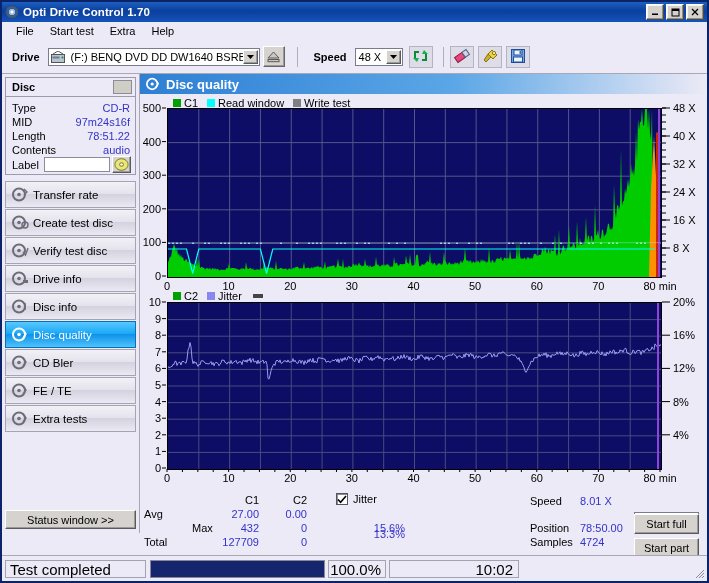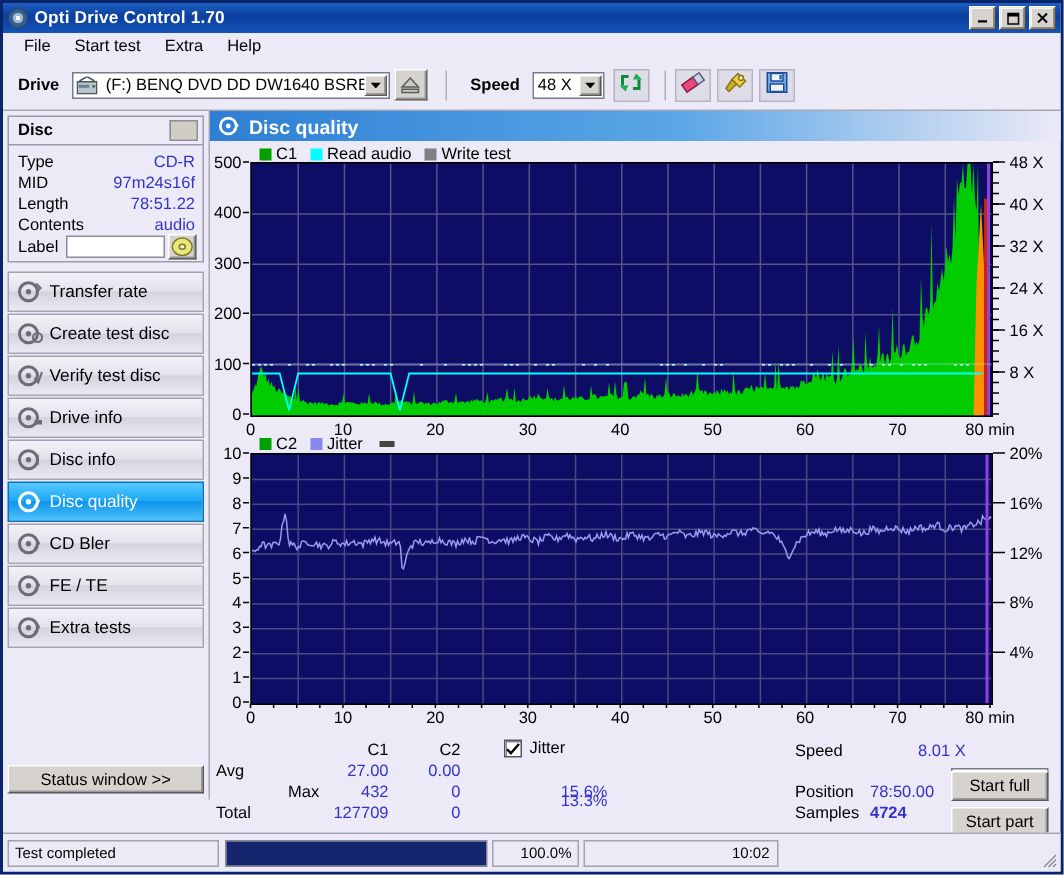--- a/index.html
+++ b/index.html
@@ -159,21 +159,21 @@
     display:flex;align-items:center;justify-content:center;font-size:11px;box-sizing:border-box;
   }
   
   .statusbar{
     position:absolute;left:0;bottom:0;width:705px;height:26px;
     background:#eceaf6;border-top:1px solid #a9a7b4;box-sizing:border-box;
   }
   .sbcell{
     position:absolute;top:4px;height:18px;
     border:1px solid #a4a2ae;background:#eceaf6;box-sizing:border-box;
-    display:flex;align-items:center;font-size:10px;
+    display:flex;align-items:center;font-size:15px;
   }
   .progress-outer{position:absolute;left:148px;top:4px;width:175px;height:18px;
     border:1px solid #8a8896;background:#fff;box-sizing:border-box;}
   .progress-fill{height:100%;background:#15256e;}
   .grip{position:absolute;right:2px;bottom:2px;width:12px;height:12px;}
 </style>
 </head>
 <body>
 
 <div class="win">
@@ -415,21 +415,21 @@
             <path d="M11 3 L14 7 L11 11" fill="none" stroke="#ffffff" stroke-width="1.4"></path>
           </svg>
       </span>
       <span class="qt">Disc quality</span>
     </div>
 
     <div class="legend" style="left:33px;top:23px;">
       <span class="lsw" style="background:#00a000"></span>
       <span>C1</span>
       <span class="lsw" style="background:#00ffff;margin-left:6px"></span>
-      <span>Read audio</span>
+      <span>Read window</span>
       <span class="lsw" style="background:#808080;margin-left:6px"></span>
       <span>Write test</span>
     </div>
 
     <div class="plot" id="plot1" style="left:27px;top:34px;width:495px;height:170px;">
       <svg id="svg1" width="493" height="168" viewBox="0 0 493 168" preserveAspectRatio="none" style="display:block">
           <line x1="30.8125" y1="0" x2="30.8125" y2="168" stroke="#555588" stroke-width="1"></line>
           <line x1="61.625" y1="0" x2="61.625" y2="168" stroke="#555588" stroke-width="1"></line>
           <line x1="92.4375" y1="0" x2="92.4375" y2="168" stroke="#555588" stroke-width="1"></line>
           <line x1="123.25" y1="0" x2="123.25" y2="168" stroke="#555588" stroke-width="1"></line>
@@ -714,25 +714,25 @@
     <div class="stats" style="left:4px;top:448px;padding-left:48px;">Max</div>
     <div class="stats sv" style="left:75px;top:448px;width:44px;text-align:right;">432</div>
     <div class="stats sv" style="left:125px;top:448px;width:42px;text-align:right;">0</div>
     <div class="stats sv" style="left:210px;top:448px;width:55px;text-align:right;">15.6%</div>
 
     <div class="stats" style="left:4px;top:462px;">Total</div>
     <div class="stats sv" style="left:68px;top:462px;width:51px;text-align:right;">127709</div>
     <div class="stats sv" style="left:125px;top:462px;width:42px;text-align:right;">0</div>
 
     <div class="stats" style="left:390px;top:421px;">Speed</div>
-    <div class="stats sv" style="left:440px;top:421px;margin-left:32px;">8.01 X</div>
+    <div class="stats sv" style="left:440px;top:421px;">8.01 X</div>
     <div class="stats" style="left:390px;top:448px;">Position</div>
     <div class="stats sv" style="left:440px;top:448px;">78:50.00</div>
     <div class="stats" style="left:390px;top:462px;">Samples</div>
-    <div class="stats sv" style="left:440px;top:462px;font-weight:bold;">4724</div>
+    <div class="stats sv" style="left:440px;top:462px;">4724</div>
 
     <div class="combo" style="position:absolute;left:494px;top:438px;width:65px;height:18px;padding-left:30px;">
       <span class="cbtext">8 X CLV</span>
       <span class="cbarrow">
         <svg width="7" height="4" viewBox="0 0 7 4">
             <path d="M0 0 L7 0 L3.5 4 Z" fill="#000"></path>
           </svg>
       </span>
     </div>
     <div class="btn3d" style="position:absolute;left:494px;top:440px;width:65px;height:20px;">Start full</div>

